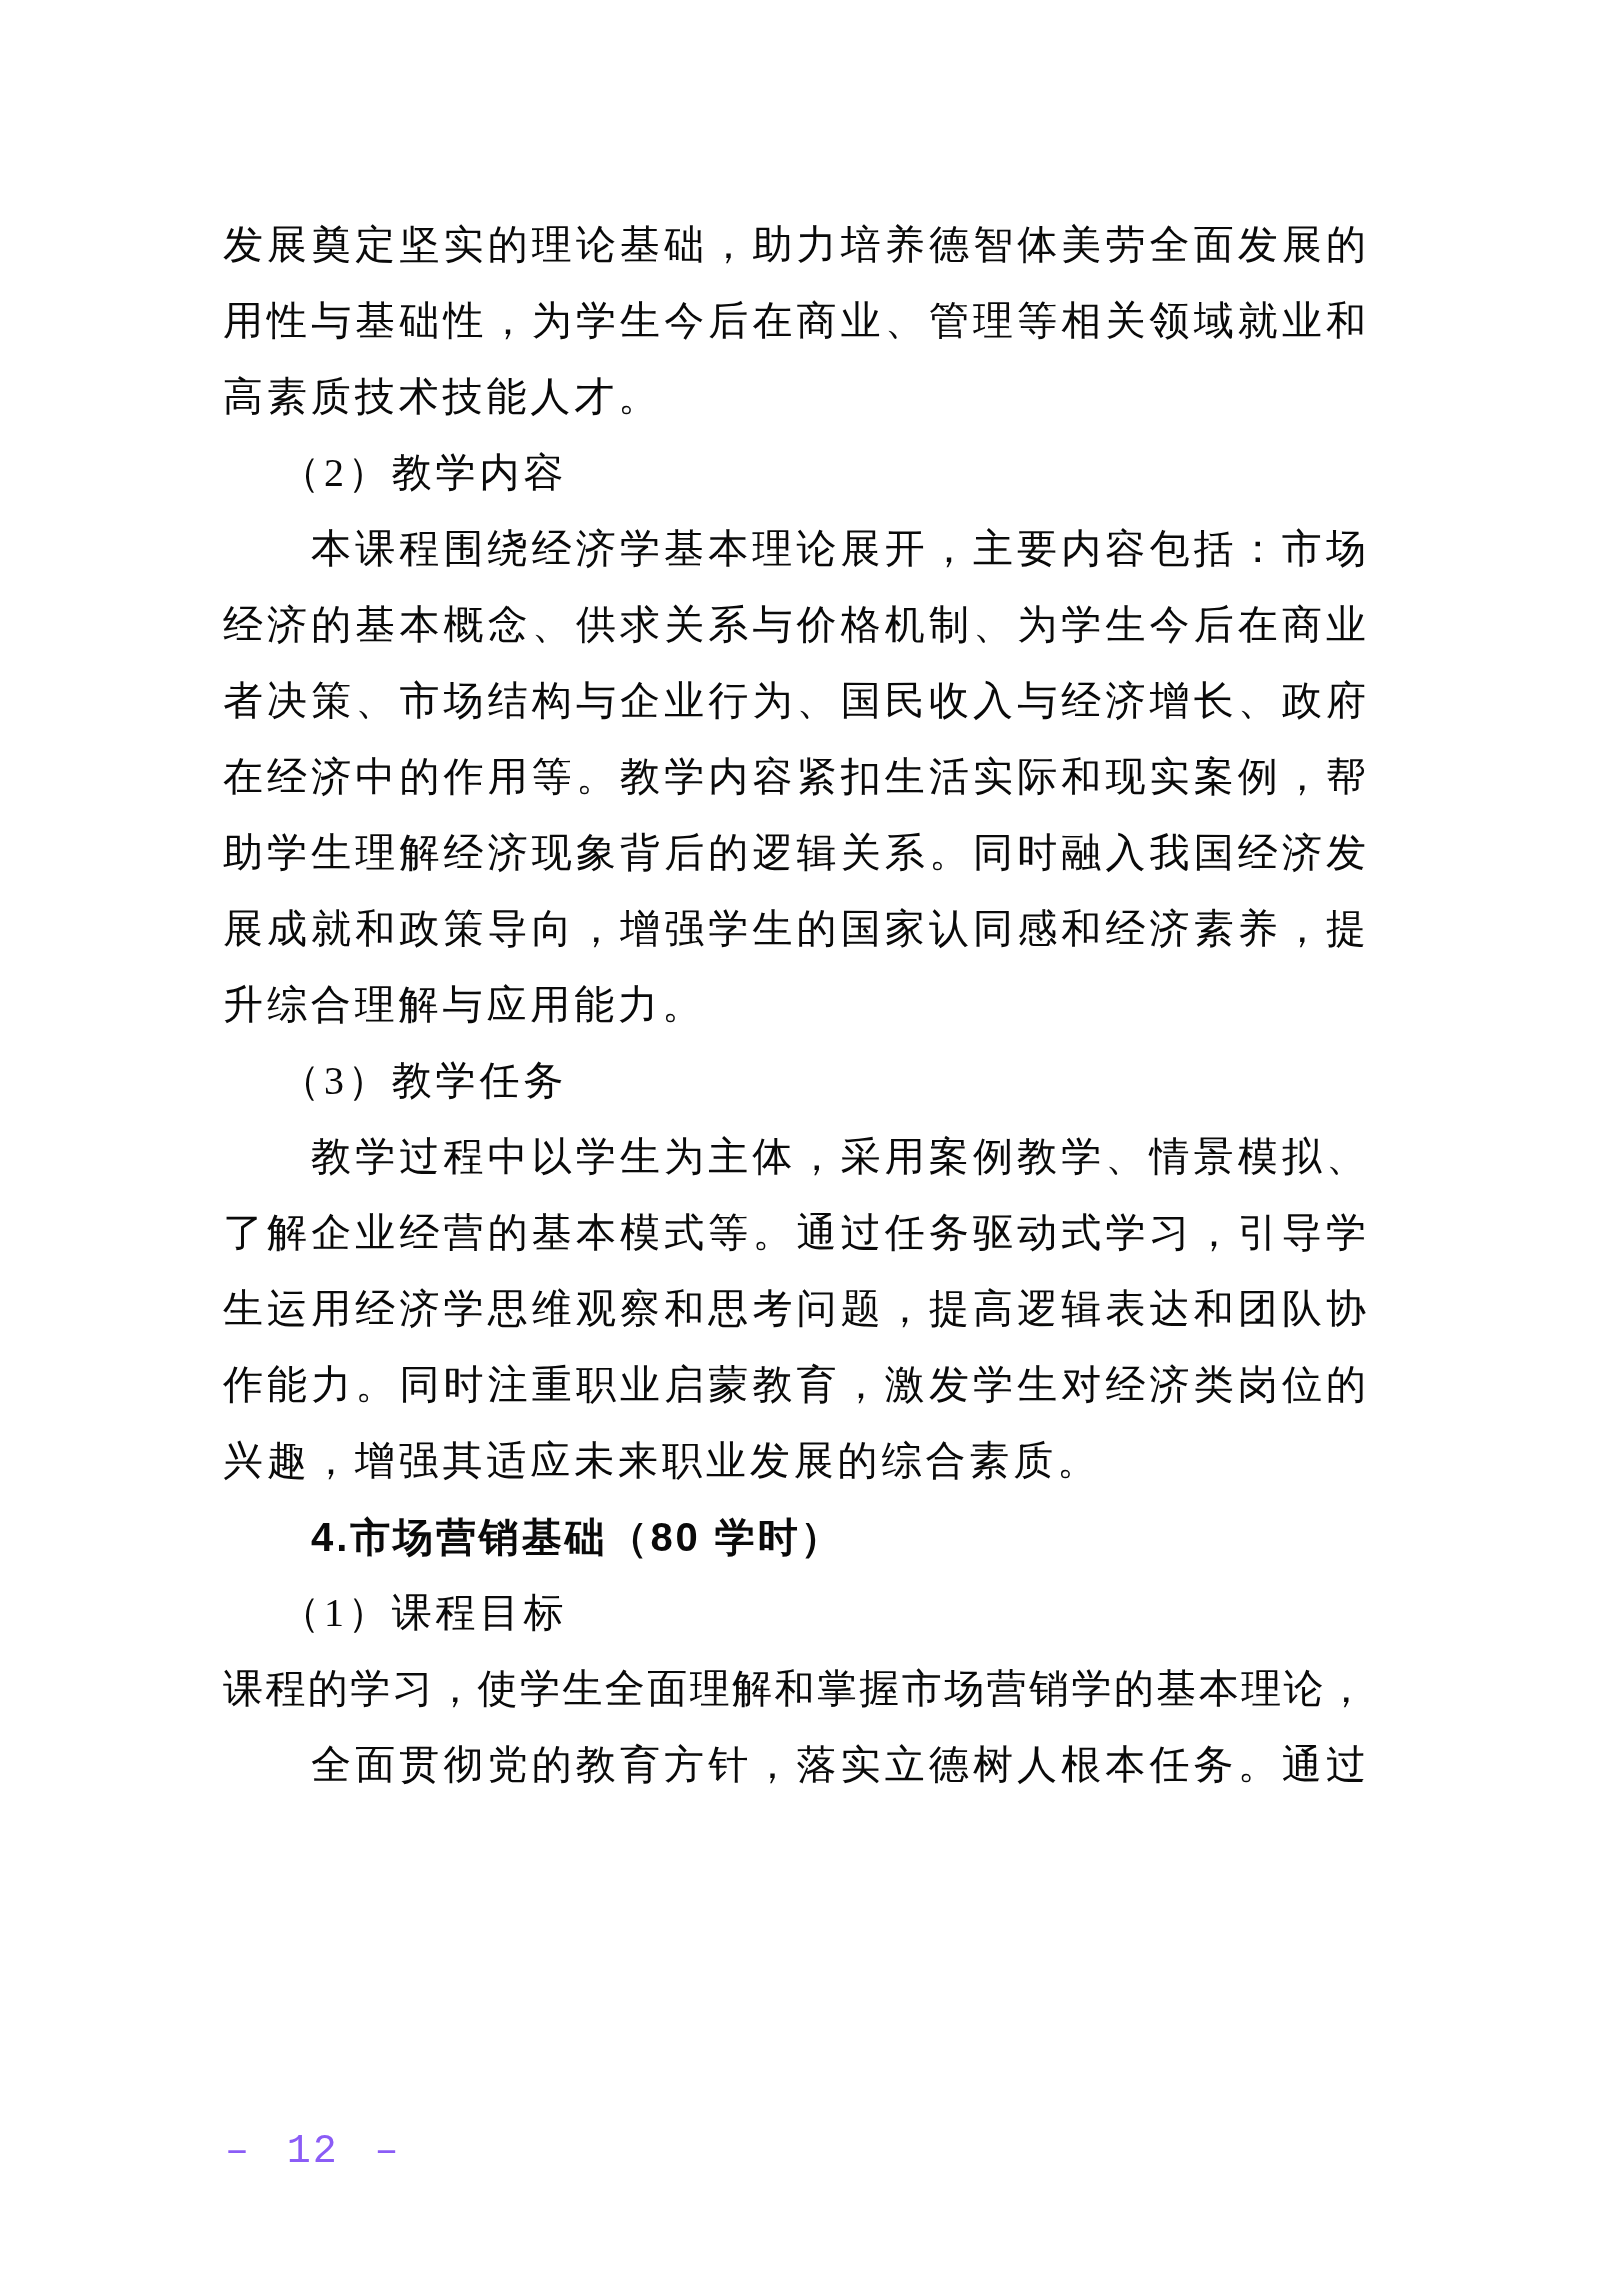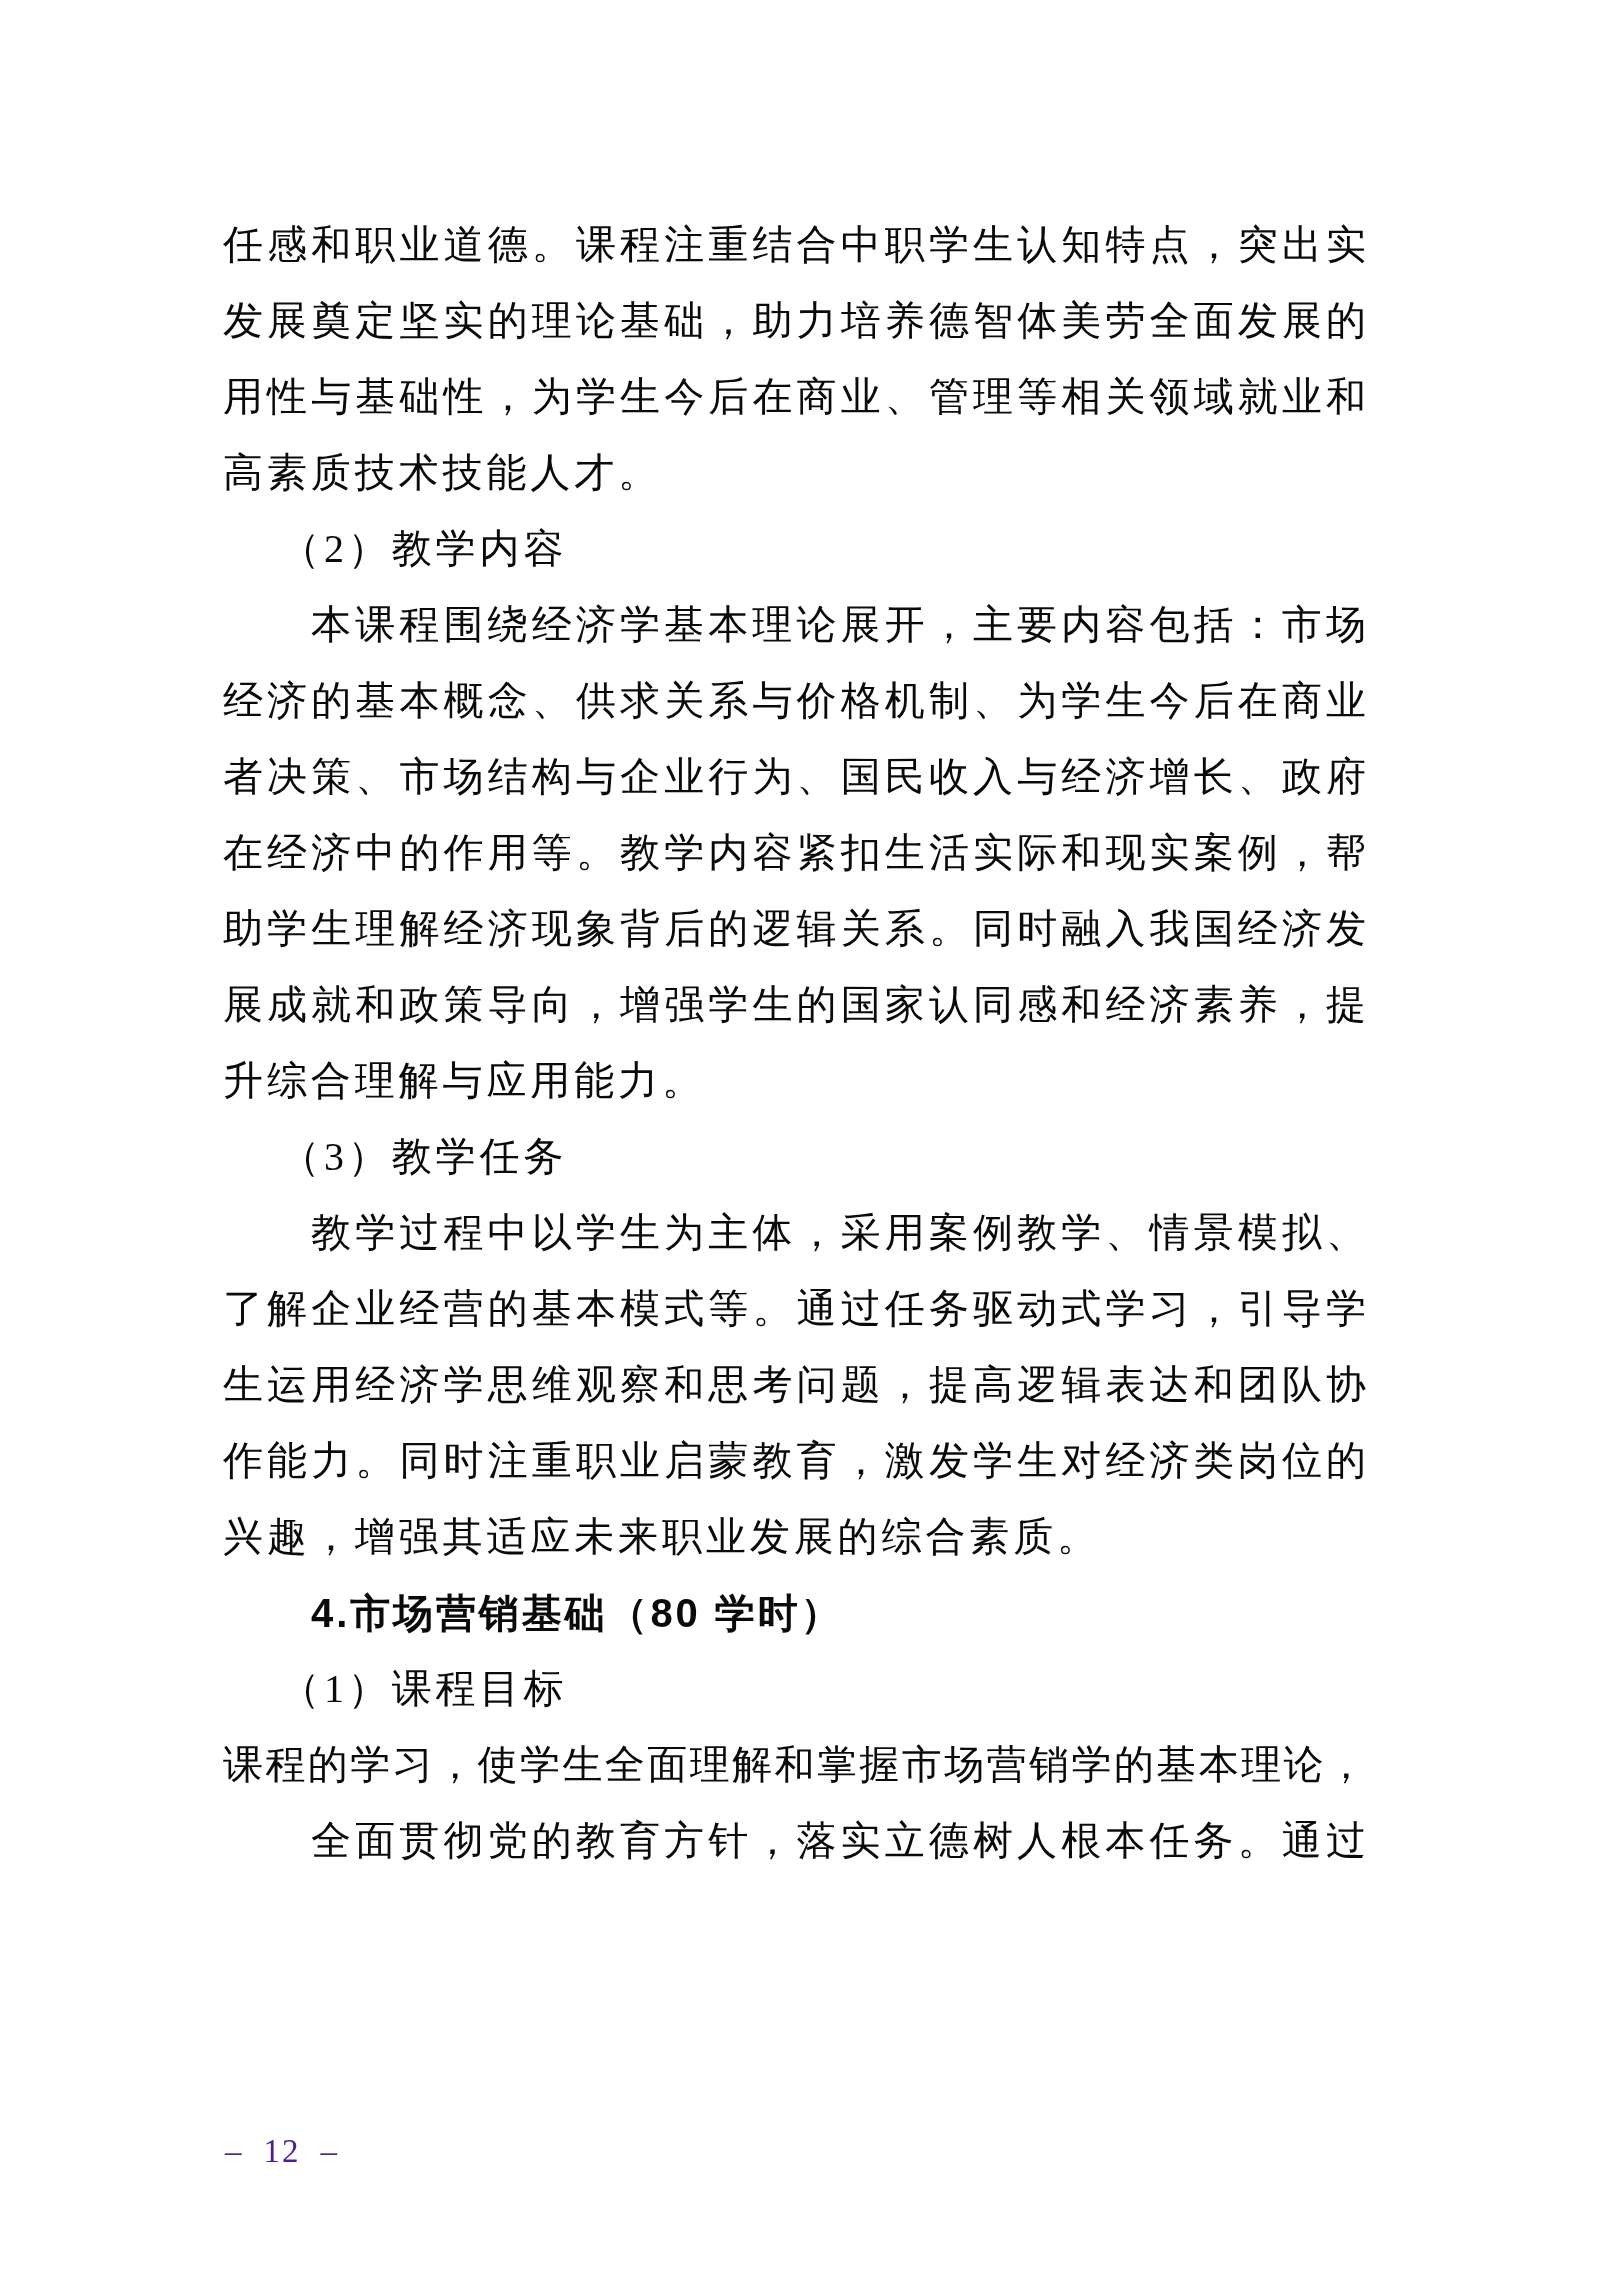--- a/index.html
+++ b/index.html
@@ -50,32 +50,32 @@
     font-weight: 700;
     font-family: "Liberation Sans", "DejaVu Sans", sans-serif;
     letter-spacing: 2.9px;
   }
   .footer {
     position: absolute;
     left: 225px;
     top: 2132px;
     height: 39px;
     line-height: 39px;
-    font-size: 33px;
+    font-size: 40px;
     letter-spacing: 2px;
     word-spacing: 9.8px;
-    color: #4c1d95;
+    color: #8b5cf6;
+    font-family: Liberation Mono, monospace;
   }
 </style>
 </head>
 <body>
 
 <div class="page">
   <main class="content">
-      <div class="line justify">任感和职业道德。课程注重结合中职学生认知特点，突出实</div>
       <div class="line justify">发展奠定坚实的理论基础，助力培养德智体美劳全面发展的</div>
       <div class="line justify">用性与基础性，为学生今后在商业、管理等相关领域就业和</div>
       <div class="line">高素质技术技能人才。</div>
       <div class="line indent-paren">（2）教学内容</div>
       <div class="line justify indent-para">本课程围绕经济学基本理论展开，主要内容包括：市场</div>
       <div class="line justify">经济的基本概念、供求关系与价格机制、为学生今后在商业</div>
       <div class="line justify">者决策、市场结构与企业行为、国民收入与经济增长、政府</div>
       <div class="line justify">在经济中的作用等。教学内容紧扣生活实际和现实案例，帮</div>
       <div class="line justify">助学生理解经济现象背后的逻辑关系。同时融入我国经济发</div>
       <div class="line justify">展成就和政策导向，增强学生的国家认同感和经济素养，提</div>

